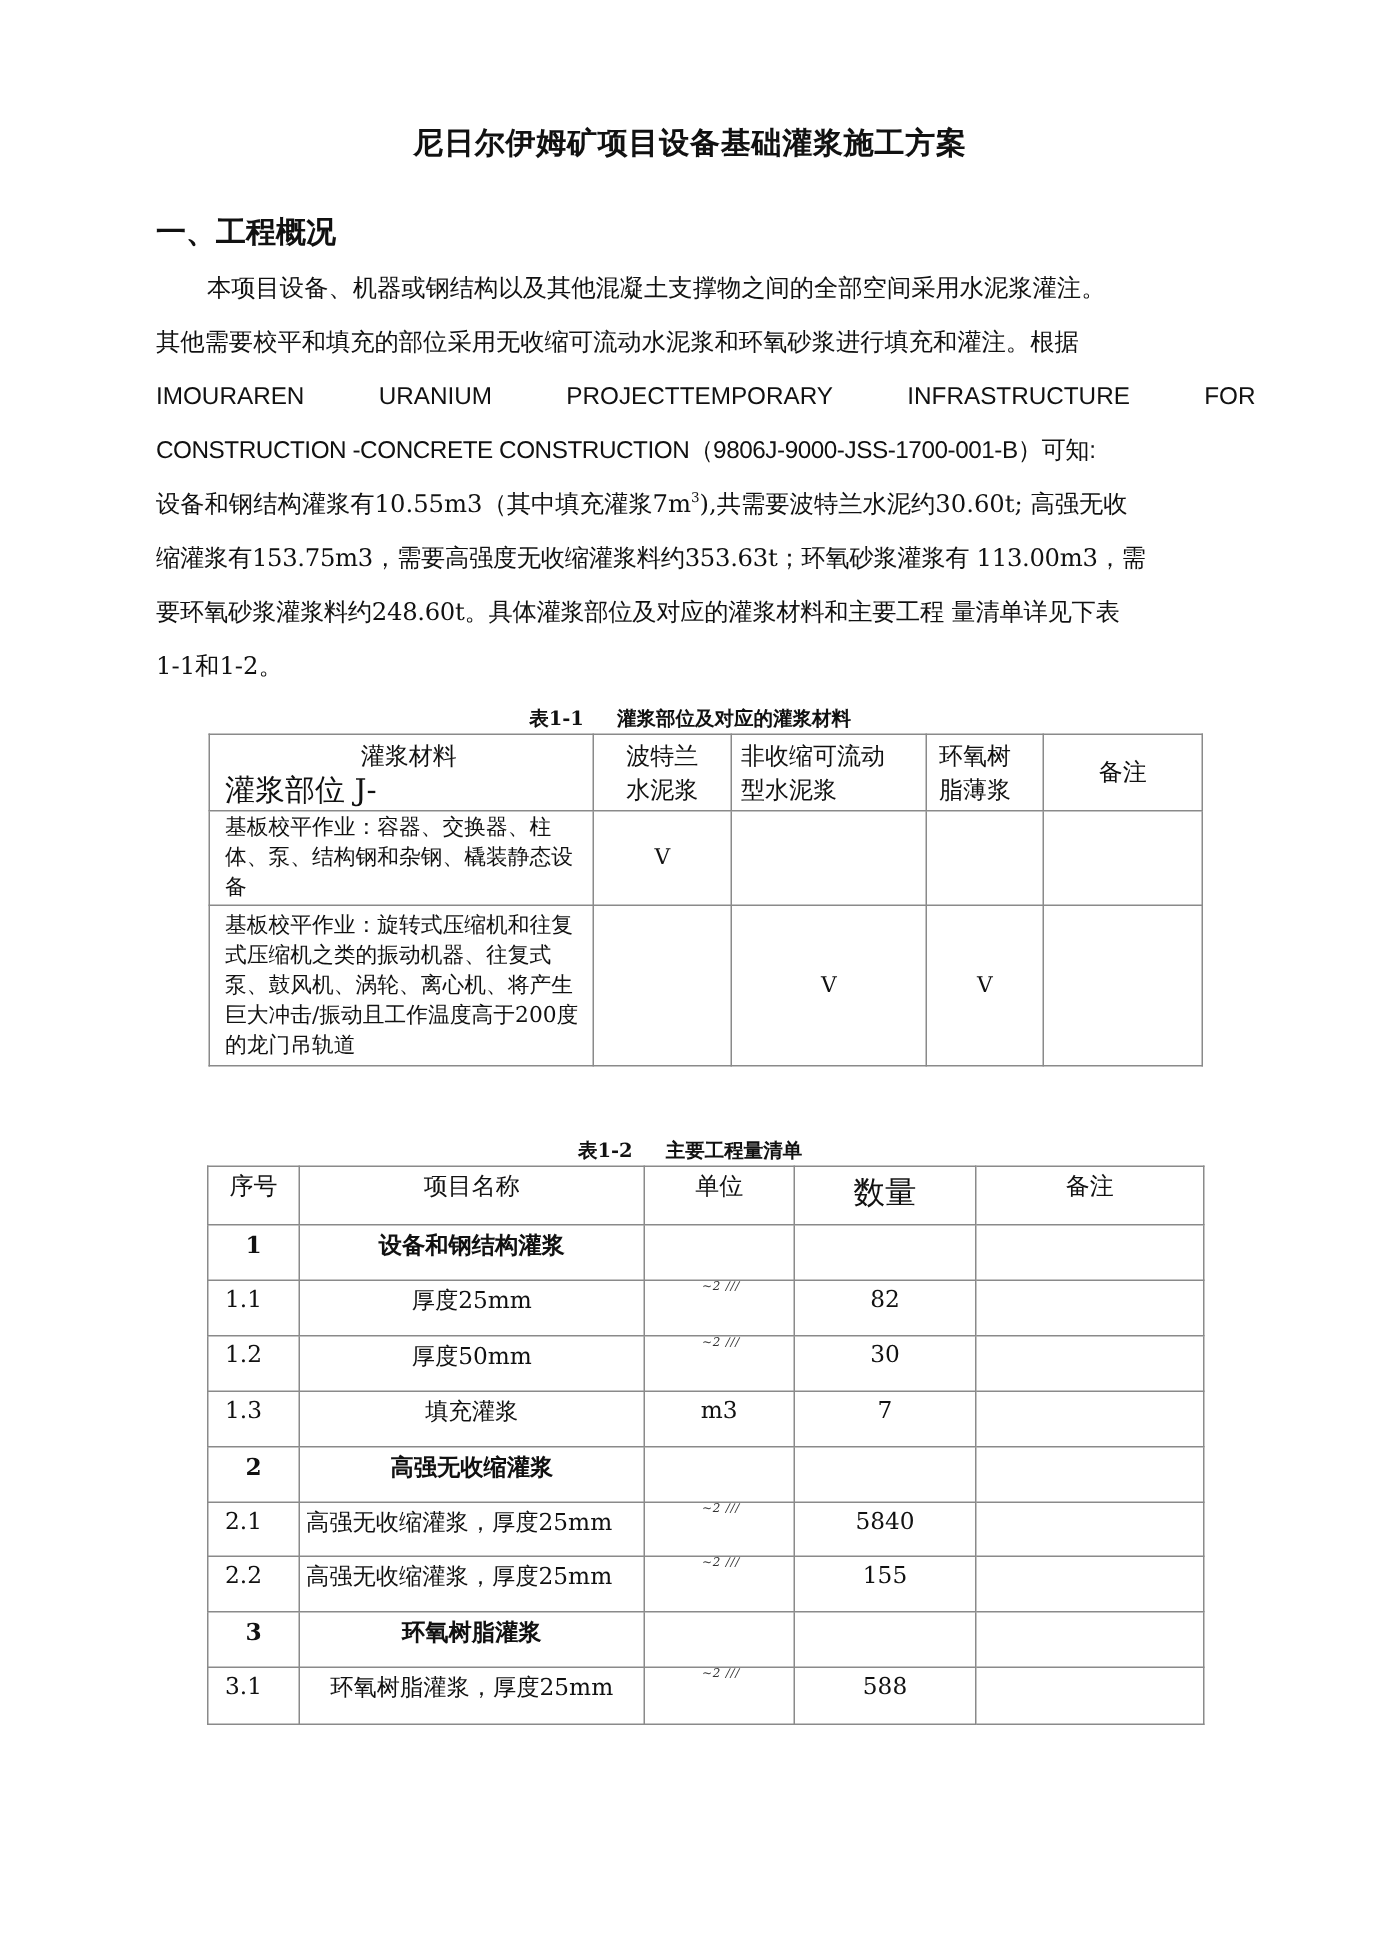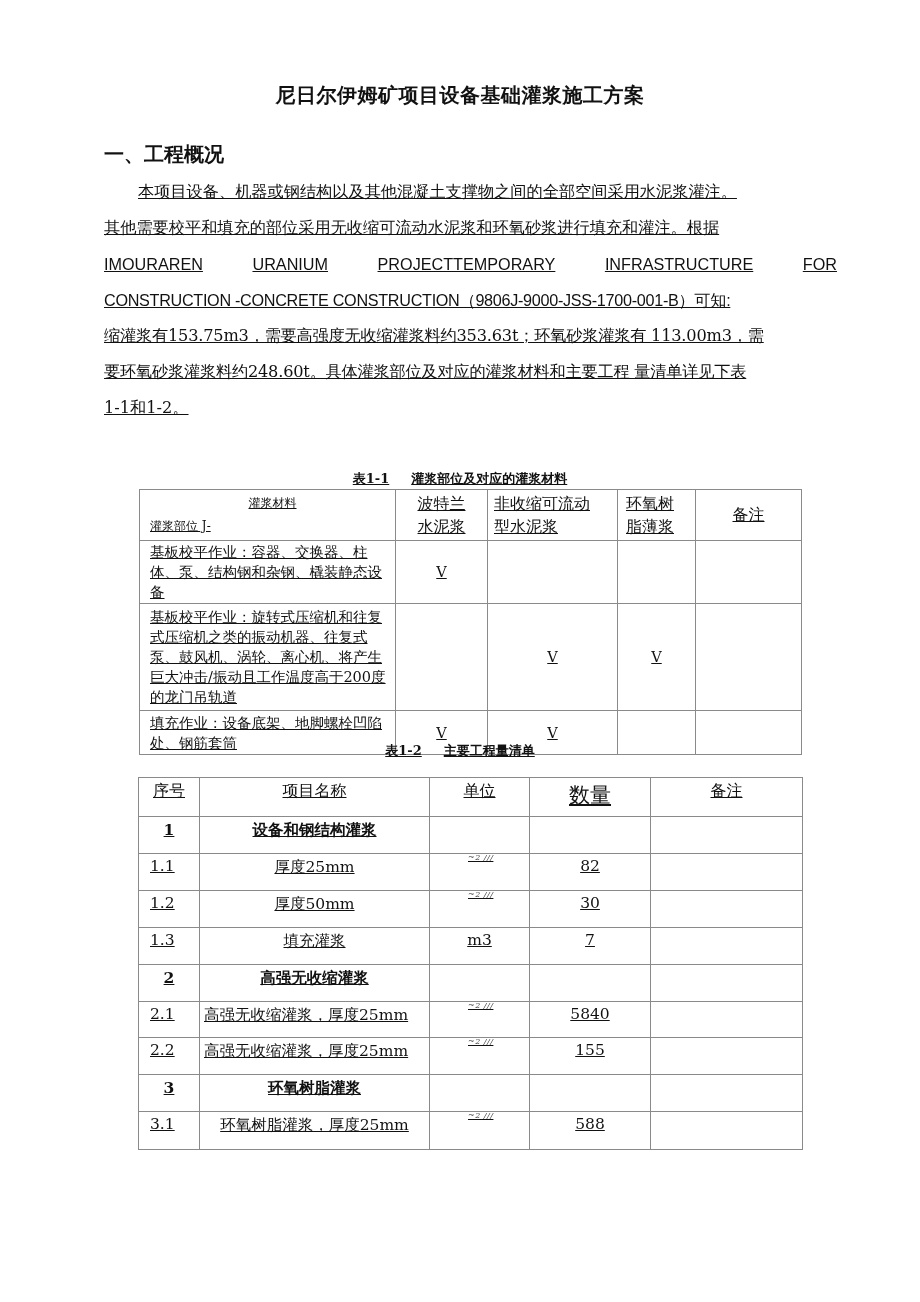--- a/index.html
+++ b/index.html
@@ -1,17 +1,17 @@
 <!DOCTYPE html>
 <html><head>
 <meta charset="utf-8">
 <style>
   html, body { margin:0; padding:0; background:#ffffff; }
   body { width:920px; height:1302px; position:relative; overflow:hidden; color:#111; }
-  .serif { font-family: "DejaVu Serif", "Liberation Serif", serif; text-decoration: underline; }
+  .serif { font-family: "DejaVu Serif", "Liberation Serif", serif; }
   .sans { font-family: "Liberation Sans", "DejaVu Sans", sans-serif; }
   #title { position:absolute; left:0; width:920px; top:82px; text-align:center; font-size:20px; font-weight:bold; letter-spacing:0.5px; }
   #section1 { position:absolute; left:104px; top:141px; font-size:20px; font-weight:bold; }
   .para { position:absolute; left:104px; width:733px; font-size:16.2px; line-height:36px; }
   .line { white-space:nowrap; height:36px; }
   .just { display:flex; justify-content:space-between; }
   .indent { padding-left:34px; }
   sup { font-size:9px; vertical-align:super; line-height:0; }
   .caption { position:absolute; left:0; width:920px; text-align:center; font-size:13px; font-weight:bold; }
   .caption span.gap { display:inline-block; width:22px; }
@@ -39,42 +39,43 @@
   <div class="line indent">本项目设备、机器或钢结构以及其他混凝土支撑物之间的全部空间采用水泥浆灌注。</div>
   <div class="line">其他需要校平和填充的部位采用无收缩可流动水泥浆和环氧砂浆进行填充和灌注。根据</div>
   <div class="line just sans">
     <span>IMOURAREN</span>
     <span>URANIUM</span>
     <span>PROJECTTEMPORARY</span>
     <span>INFRASTRUCTURE</span>
     <span>FOR</span>
   </div>
   <div class="line sans" style="letter-spacing:-0.3px;">CONSTRUCTION -CONCRETE CONSTRUCTION（9806J-9000-JSS-1700-001-B）可知:</div>
+  <div class="line"><span>设备和钢结构灌浆有10.55m3（其中填充灌浆7m</span><sup>3</sup><span>),共需要波特兰水泥约30.60t;  高强无收</span></div>
   <div class="line" style="letter-spacing:-0.2px;">缩灌浆有153.75m3，需要高强度无收缩灌浆料约353.63t；环氧砂浆灌浆有  113.00m3，需</div>
   <div class="line" style="letter-spacing:-0.2px;">要环氧砂浆灌浆料约248.60t。具体灌浆部位及对应的灌浆材料和主要工程  量清单详见下表</div>
   <div class="line">1-1和1-2。</div>
 </div>
 
 <div class="caption serif" style="top:470px;">
   <span>表1-1</span><span class="gap"></span><span>灌浆部位及对应的灌浆材料</span>
 </div>
 
 <table id="t1" class="serif">
   <colgroup>
     <col style="width:256px">
       <col style="width:92px">
       <col style="width:130px">
       <col style="width:78px">
       <col style="width:106px">
   </colgroup>
   <tbody>
       <tr style="height:51px;">
     <td style="padding-left:10px;">
-      <div style="text-align:center;font-size:12px;line-height:23px;">灌浆材料</div>
-      <div style="font-size:12px;line-height:23px;">灌浆部位  J-</div>
+      <div style="text-align:center;font-size:16px;line-height:23px;">灌浆材料</div>
+      <div style="font-size:20px;line-height:23px;">灌浆部位  J-</div>
     </td>
     <td class="center" style="font-size:16px;line-height:23px;">
       <div>波特兰</div>
       <div>水泥浆</div>
     </td>
     <td style="font-size:16px;line-height:23px;padding-left:6px;">
       <div>非收缩可流动</div>
       <div>型水泥浆</div>
     </td>
     <td style="font-size:16px;line-height:23px;padding-left:8px;">
@@ -90,31 +91,24 @@
     <td class="center"></td>
     <td class="center"></td>
   </tr>
   <tr style="height:107px;">
     <td class="left">基板校平作业：旋转式压缩机和往复式压缩机之类的振动机器、往复式泵、鼓风机、涡轮、离心机、将产生巨大冲击/振动且工作温度高于200度的龙门吊轨道</td>
     <td class="center"></td>
     <td class="center">V</td>
     <td class="center">V</td>
     <td class="center"></td>
   </tr>
-  <tr style="height:44px;">
-    <td class="left">填充作业：设备底架、地脚螺栓凹陷处、钢筋套筒</td>
-    <td class="center">V</td>
-    <td class="center">V</td>
-    <td class="center"></td>
-    <td class="center"></td>
-  </tr>
 </tbody>
   </table>
 
-<div class="caption serif" style="top:742px;">
+<div class="caption serif" style="top:758px;">
   <span>表1-2</span><span class="gap"></span><span>主要工程量清单</span>
 </div>
 
 <table id="t2" class="serif">
   <colgroup>
     <col style="width:61px">
       <col style="width:230px">
       <col style="width:100px">
       <col style="width:121px">
       <col style="width:152px">

